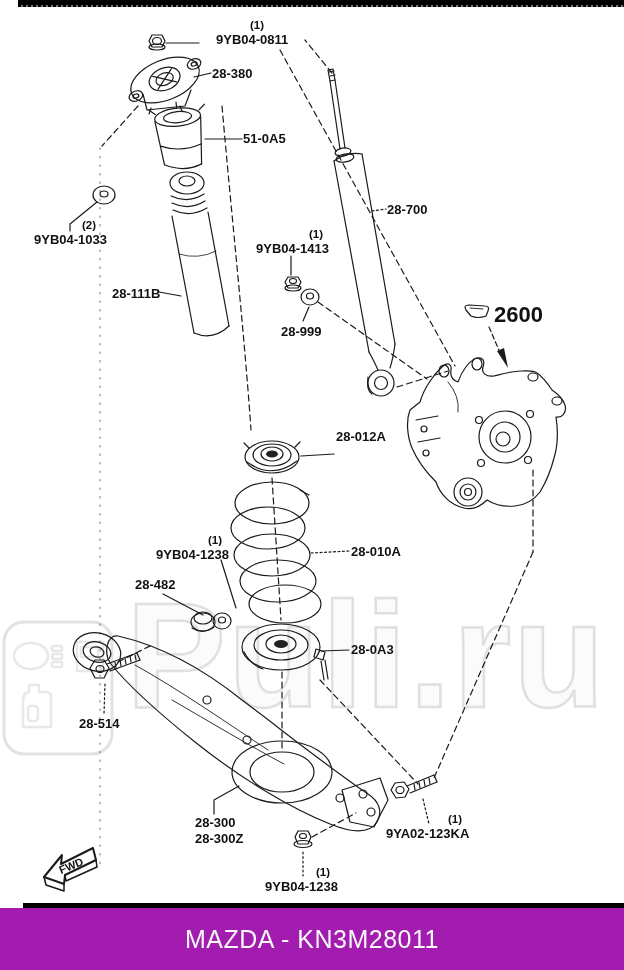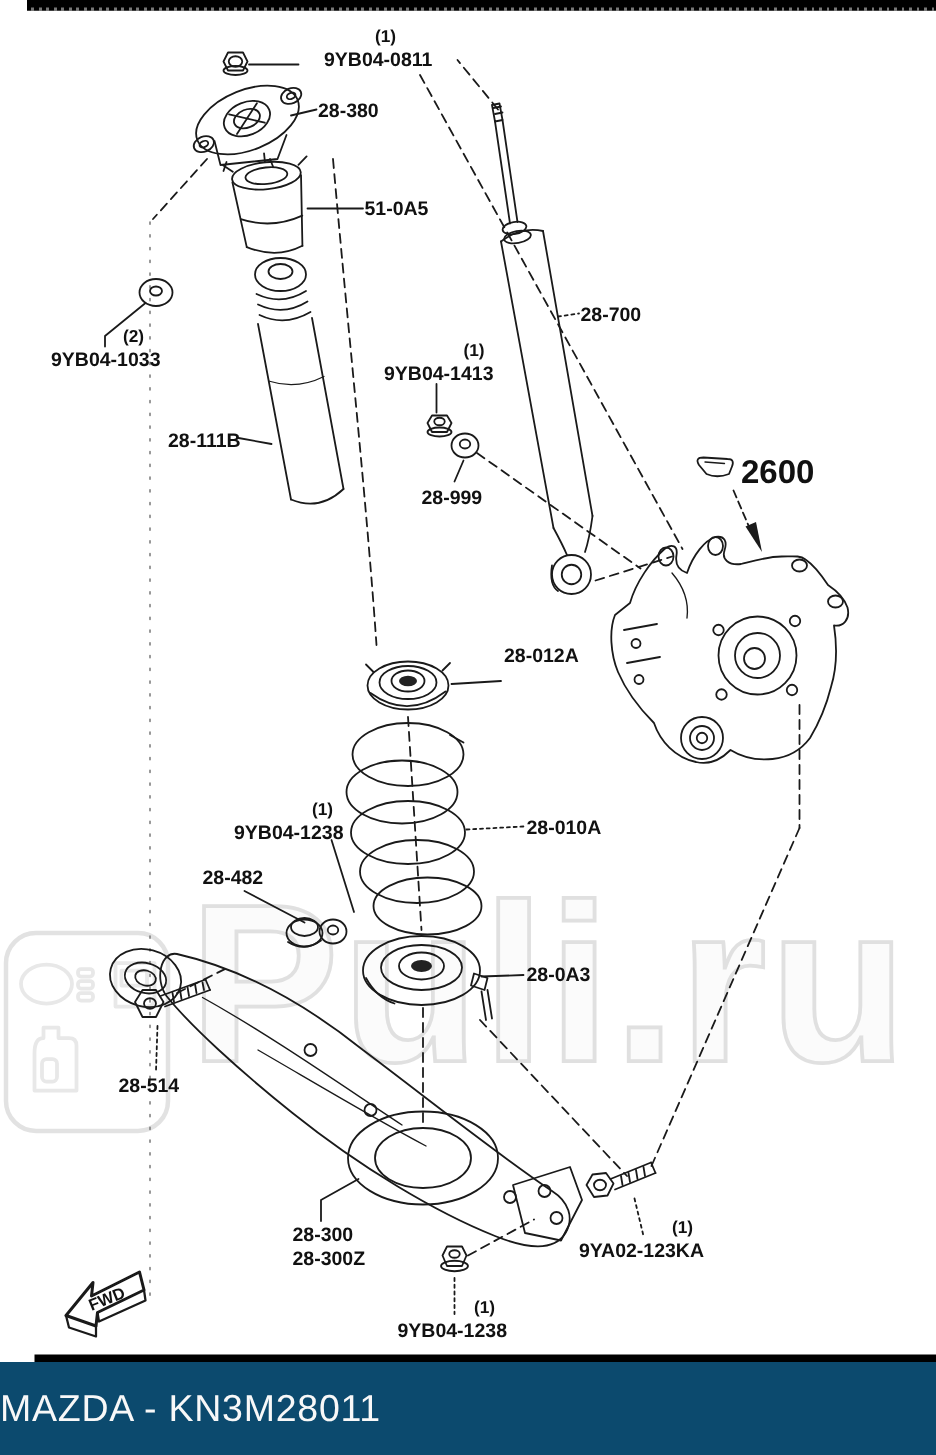--- a/index.html
+++ b/index.html
@@ -10,22 +10,22 @@
          background:repeating-linear-gradient(90deg,#000 0 3px,#777 3px 5px);}
   .diagram-svg{position:absolute;left:0;top:0;z-index:2;}
   .wm-text{position:absolute;left:126px;top:580px;z-index:1;white-space:nowrap;
          font-size:150px;font-weight:bold;letter-spacing:2px;line-height:1;
          color:#fbfbfb;-webkit-text-stroke:2.5px #e0e0e0;}
   .wm-logo{position:absolute;left:0;top:616px;z-index:1;}
   .lbl{position:absolute;z-index:3;font-size:13px;font-weight:600;white-space:nowrap;letter-spacing:0;}
   .lbl.big{font-size:22px;}
   .qty{position:absolute;z-index:3;font-size:11.5px;font-weight:600;white-space:nowrap;}
   .footer-black{position:absolute;left:23px;top:903px;width:601px;height:5px;background:#000;z-index:4;}
-  .footer-bar{position:absolute;left:0;top:908px;width:624px;height:62px;background:#0c4a6e;z-index:4;
-         display:flex;align-items:center;}
+  .footer-bar{position:absolute;left:0;top:908px;width:624px;height:62px;background:#a21caf;z-index:4;
+         display:flex;align-items:center;justify-content:center;}
   .footer-bar .brand{font-size:25px;letter-spacing:0.5px;color:#f8f8f8;font-weight:400;}
 </style>
 </head>
 <body>
 
 <div class="stage">
 
   <div class="top-strip"></div>
 
   <div class="wm-text">Puli.ru</div>

